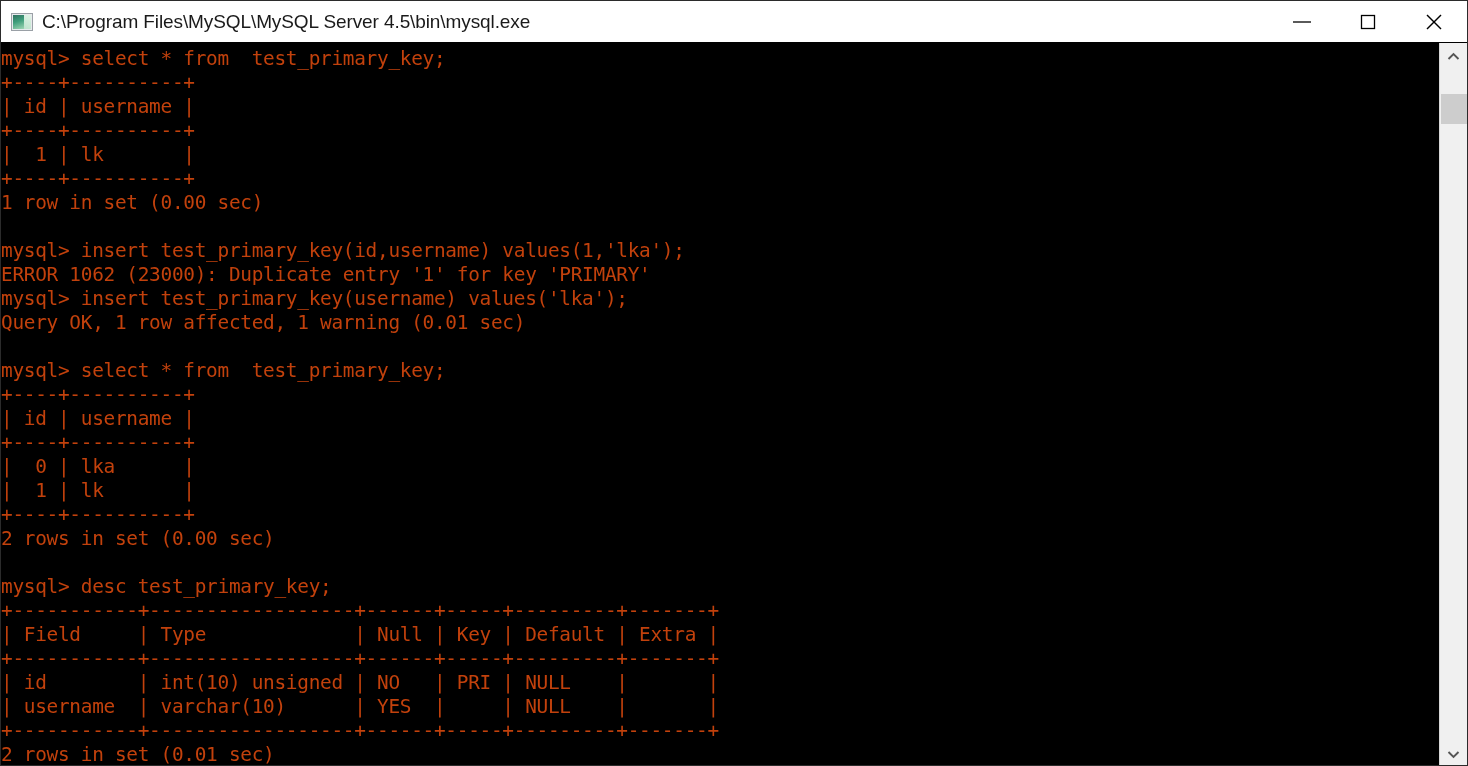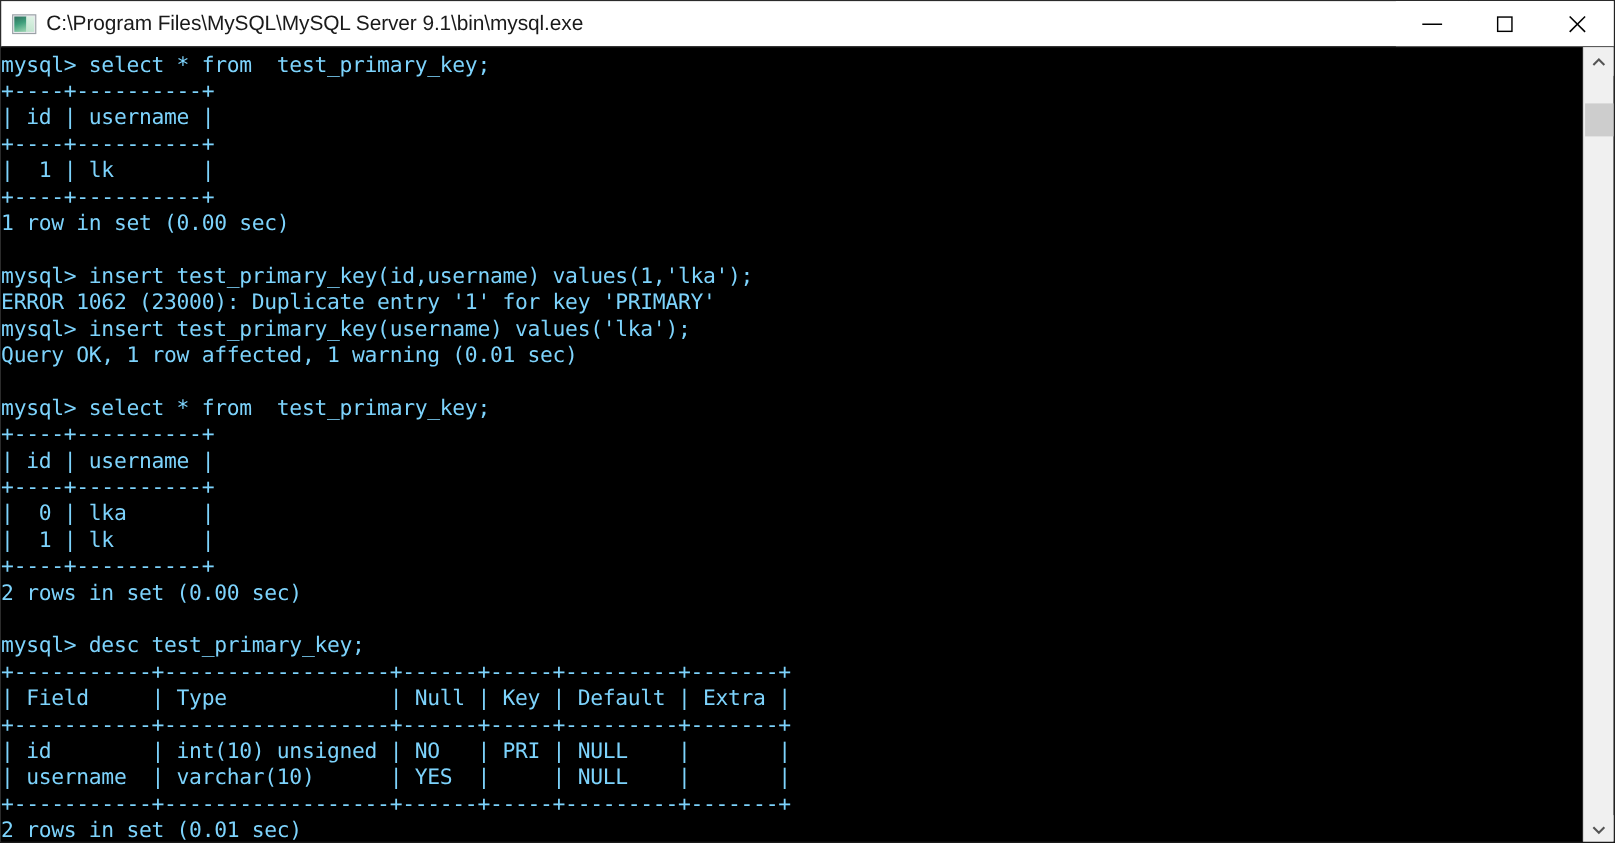--- a/index.html
+++ b/index.html
@@ -95,21 +95,21 @@
     height: 724px;
     background: #000000;
     overflow: hidden;
   }
   .term-text {
     margin: 0;
     padding: 0;
     font-family: "DejaVu Sans Mono", "Liberation Mono", monospace;
     font-size: 19.4px;
     line-height: 24px;
-    color: #7dd3fc;
+    color: #c2410c;
     white-space: pre;
     letter-spacing: -0.28px;
     position: absolute;
     top: 4px;
     left: 0px;
   }
 
   
   .scrollbar {
     position: absolute;
@@ -145,21 +145,21 @@
 </head>
 <body>
 
 <div class="window">
 
   <div class="titlebar">
     <span class="title-icon">
       <i class="ti-a"></i>
         <i class="ti-b"></i>
     </span>
-    <span class="title-text">C:\Program Files\MySQL\MySQL Server 9.1\bin\mysql.exe</span>
+    <span class="title-text">C:\Program Files\MySQL\MySQL Server 4.5\bin\mysql.exe</span>
   </div>
 
   <div class="win-controls">
     <div class="win-btn">
       <svg width="22" height="12" viewBox="0 0 22 12" aria-hidden="true">
         <line x1="2" y1="6" x2="20" y2="6" stroke="#000" stroke-width="1.3"></line>
       </svg>
     </div>
     <div class="win-btn">
       <svg width="18" height="18" viewBox="0 0 18 18" aria-hidden="true">

